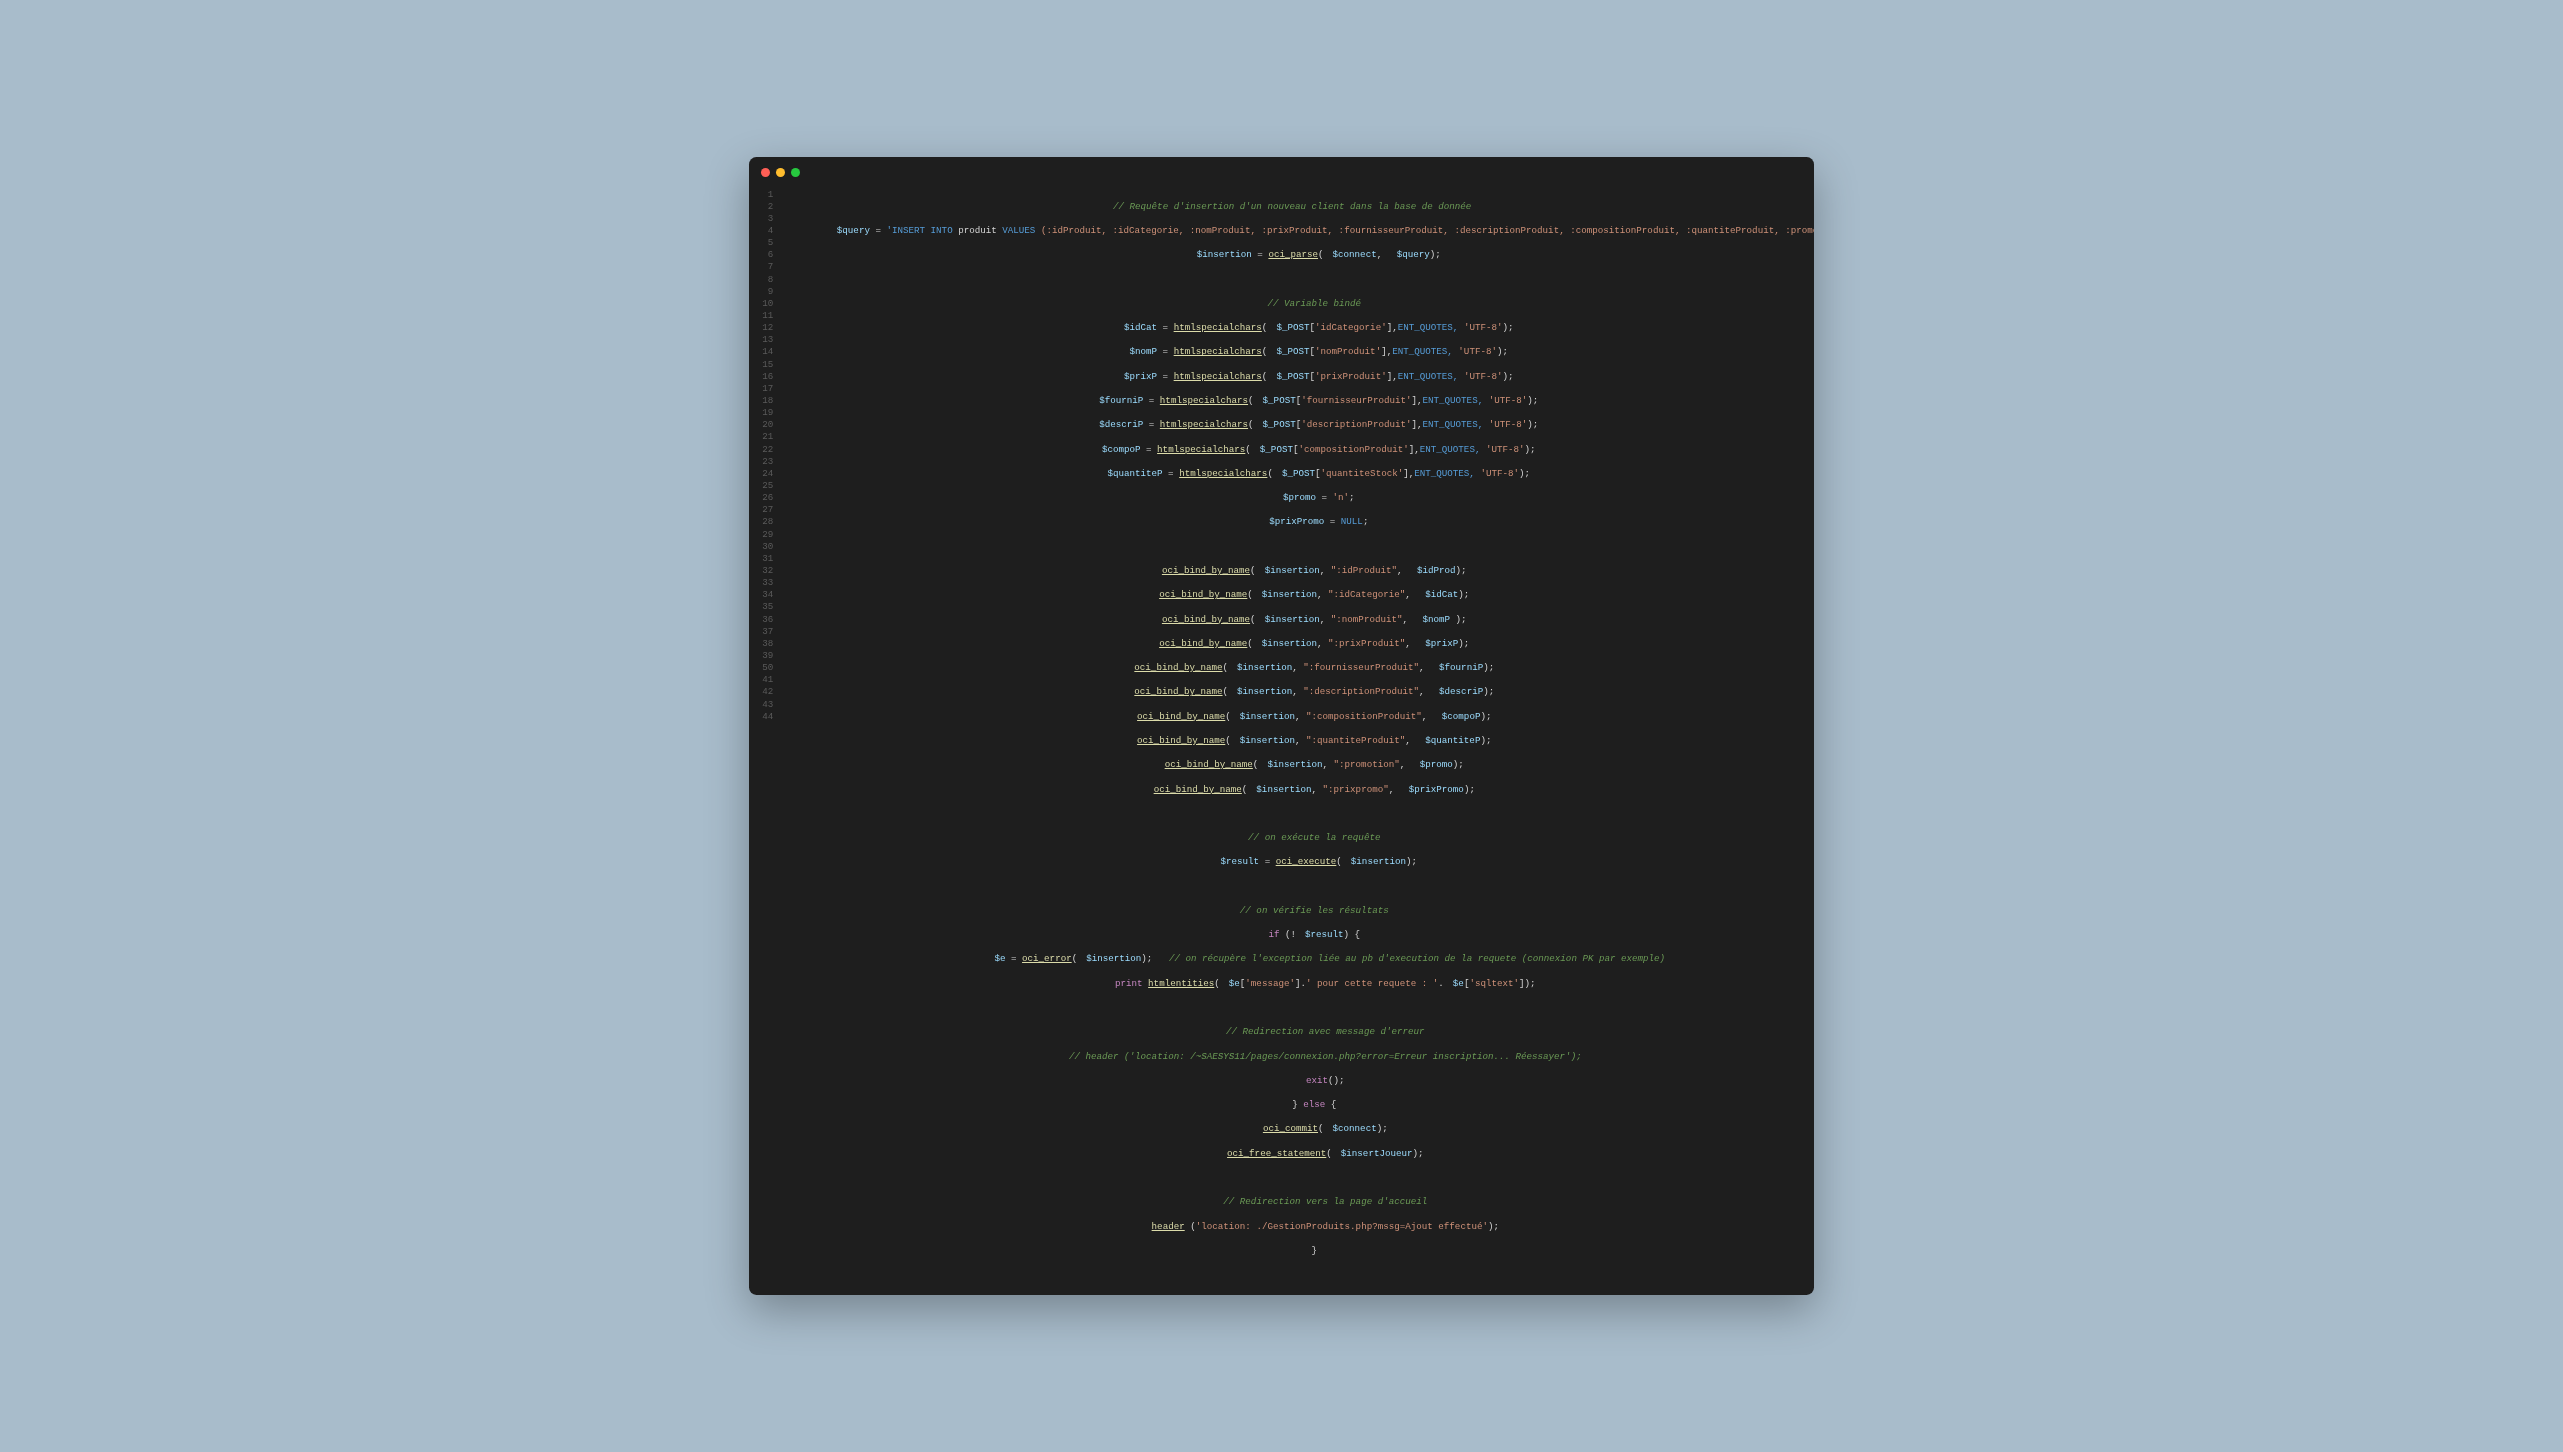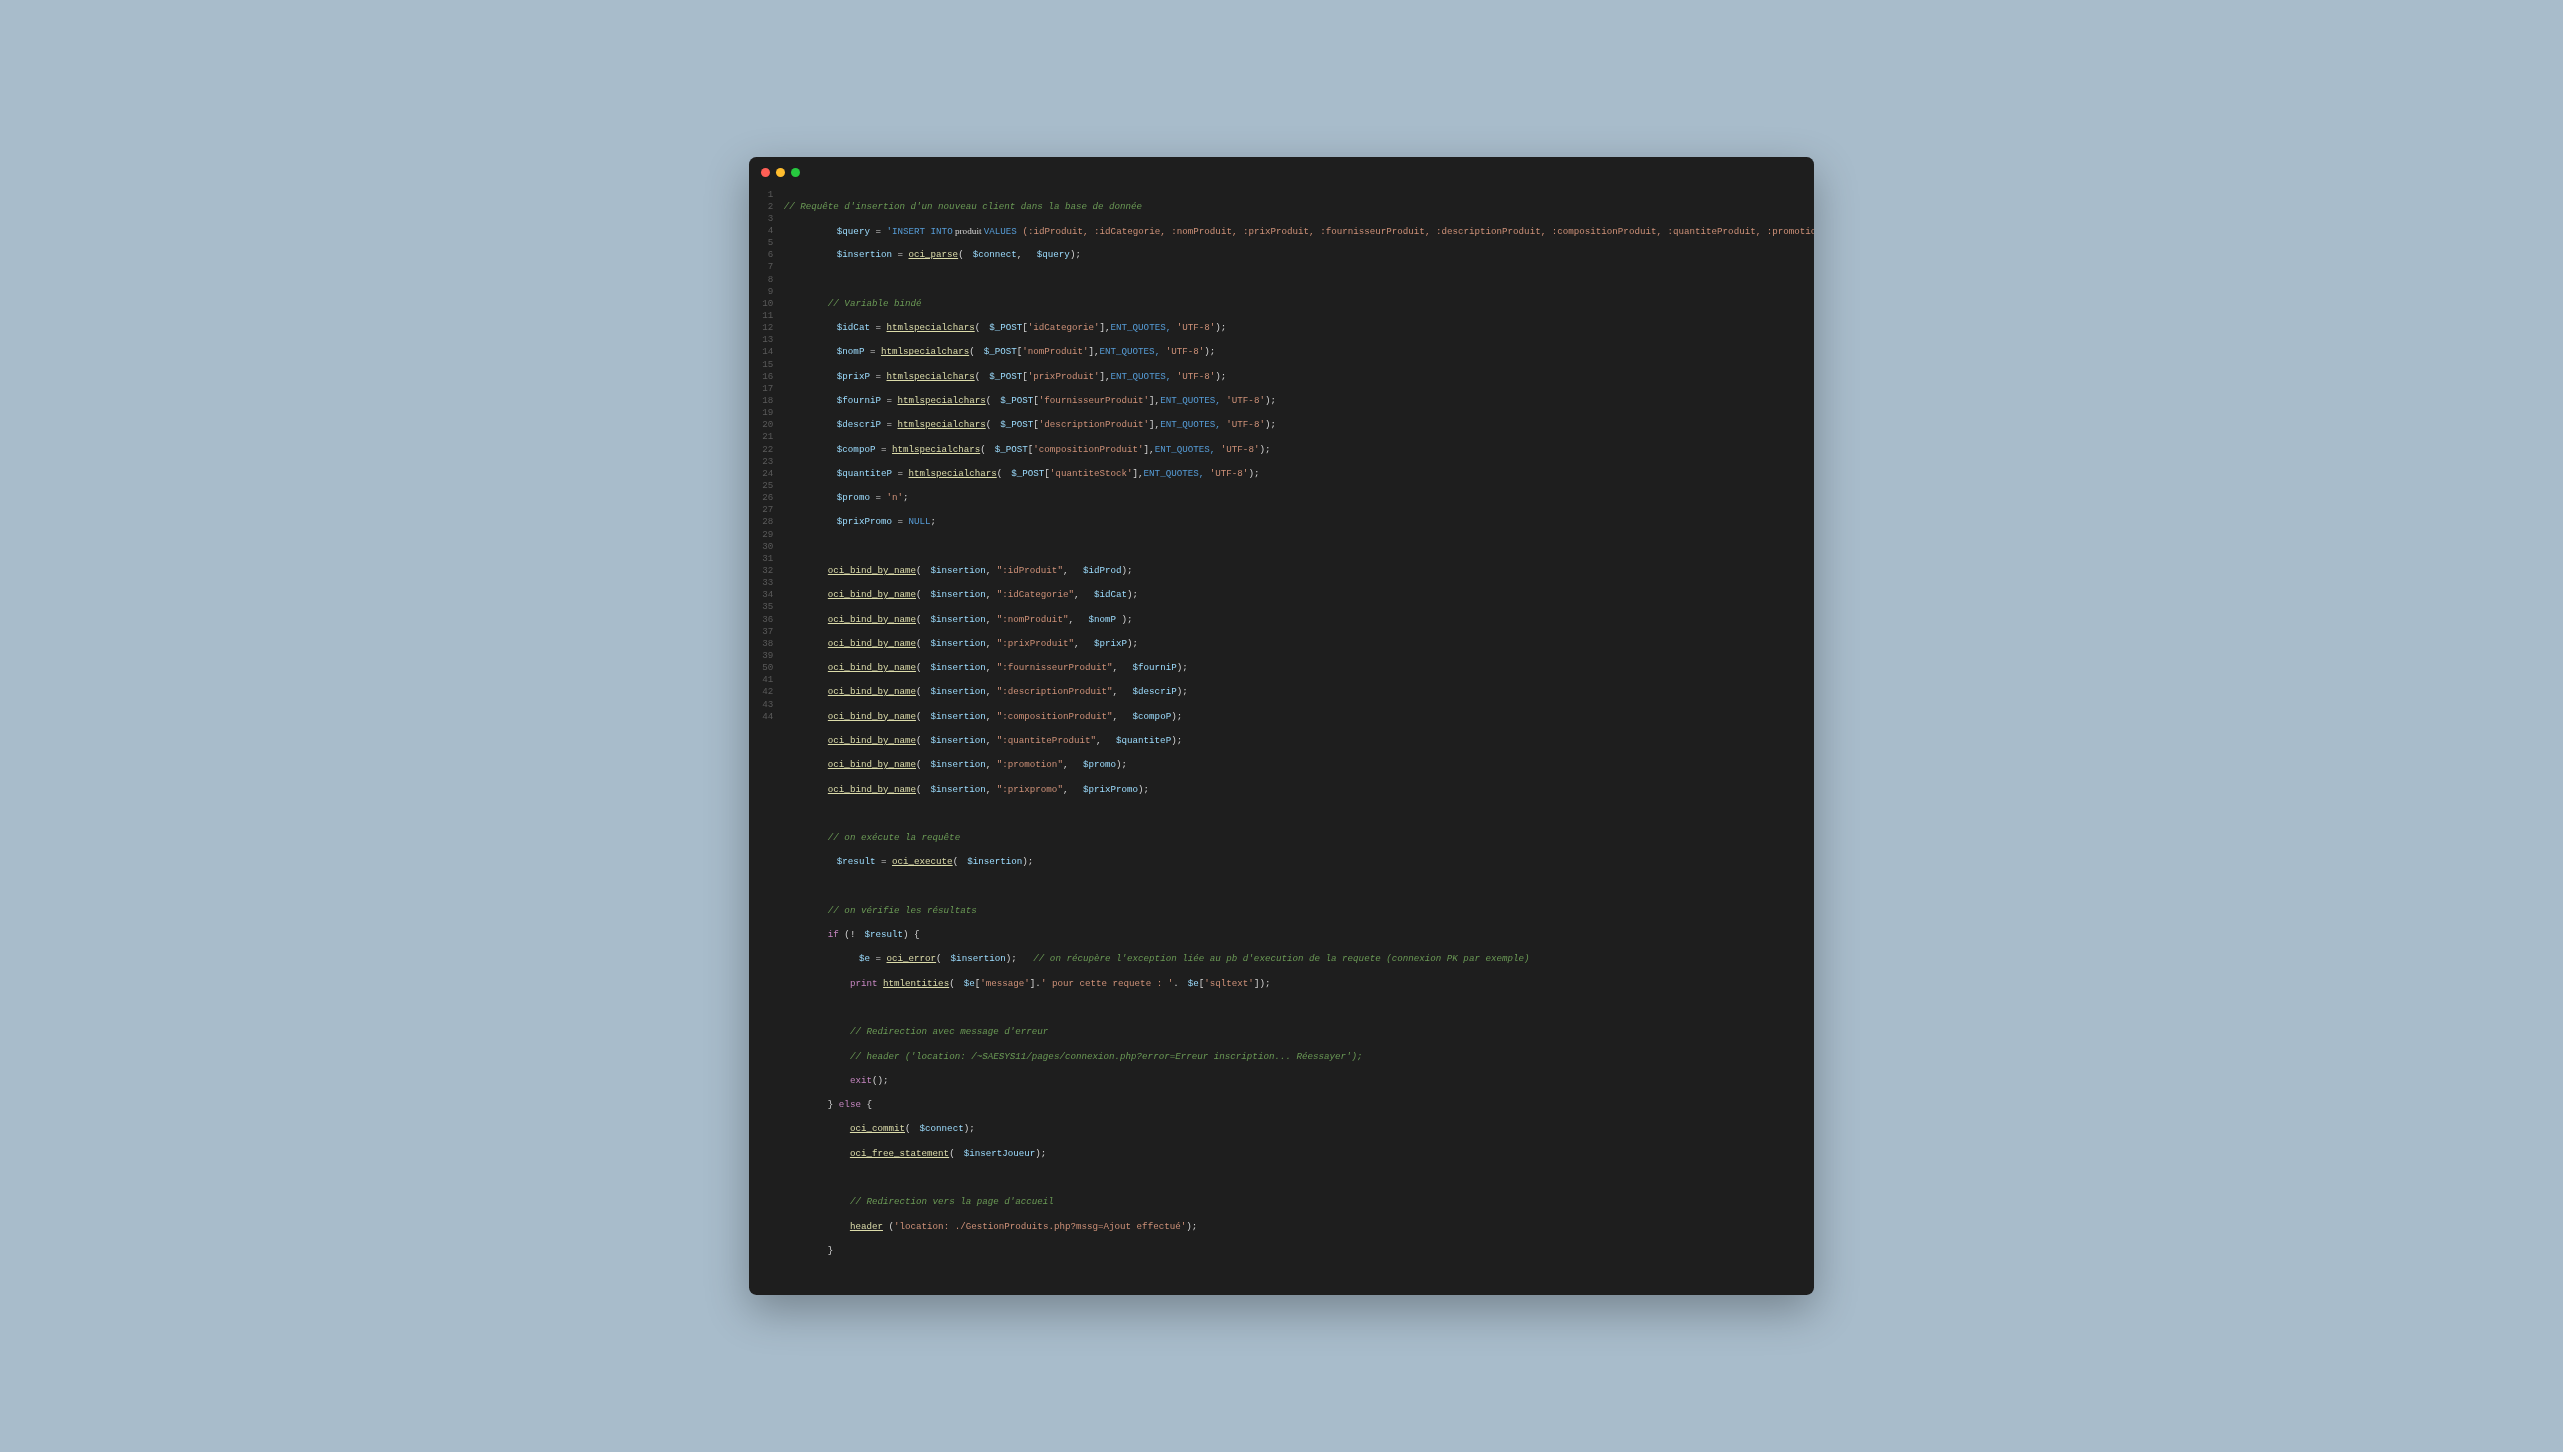--- a/index.html
+++ b/index.html
@@ -51,27 +51,27 @@
     flex-shrink: 0;
   }
   .gutter div { height: 1.32em; }
   .code {
     flex: 1;
     padding-right: 13.3px;
     white-space: pre;
     overflow-x: auto;
     color: #d4d4d4;
   }
-  .code .line { height: 1.32em; display: block; }
+  .code .line { height: 1.32em; display: block; text-align: center; }
   .c-comment { color: #6a9955; font-style: italic; }
   .c-var { color: #9cdcfe; margin-left: 9px; }
   .c-op { color: #d4d4d4; }
   .c-str { color: #ce9178; }
   .c-kw-sql { color: #569cd6; }
-  .c-ident-sql { color: #d4d4d4; font-family: Liberation Serif, serif; }
+  .c-ident-sql { color: #d4d4d4; }
   .c-func { color: #dcdcaa; text-decoration: underline; }
   .c-const { color: #569cd6; }
   .c-punc { color: #d4d4d4; }
   .c-kw { color: #c586c0; }
 </style>
 </head>
 <body>
 
 <div class="window">
   <div class="title-bar">

